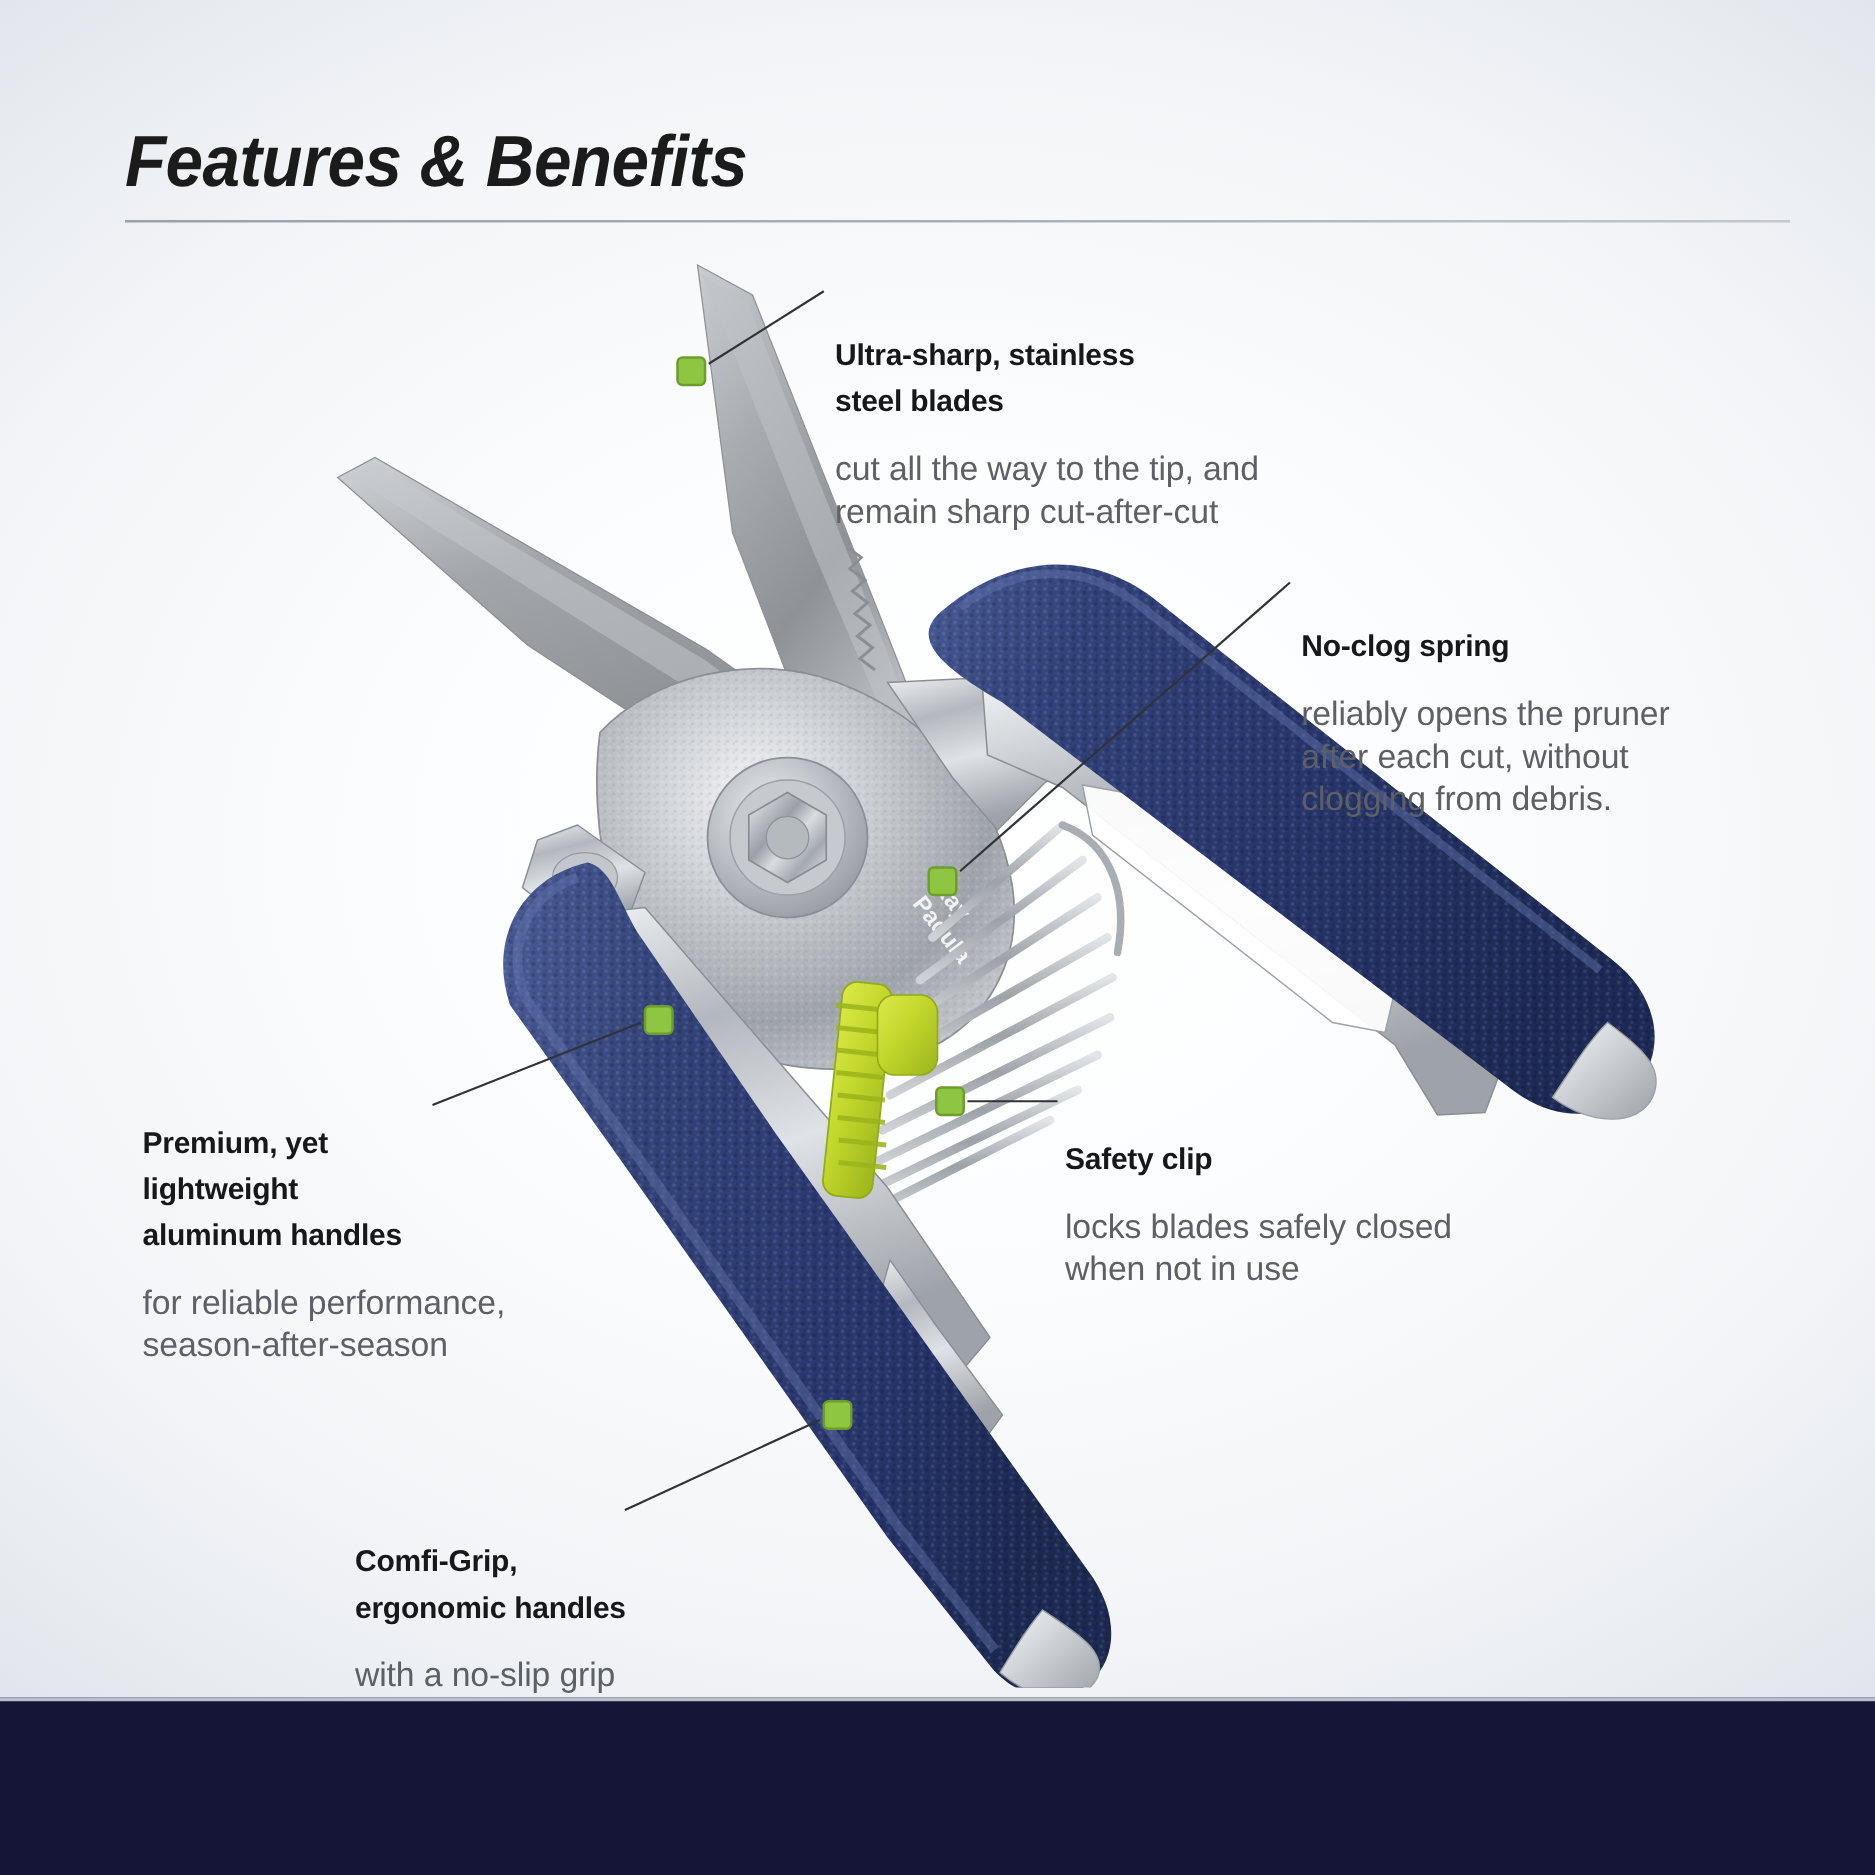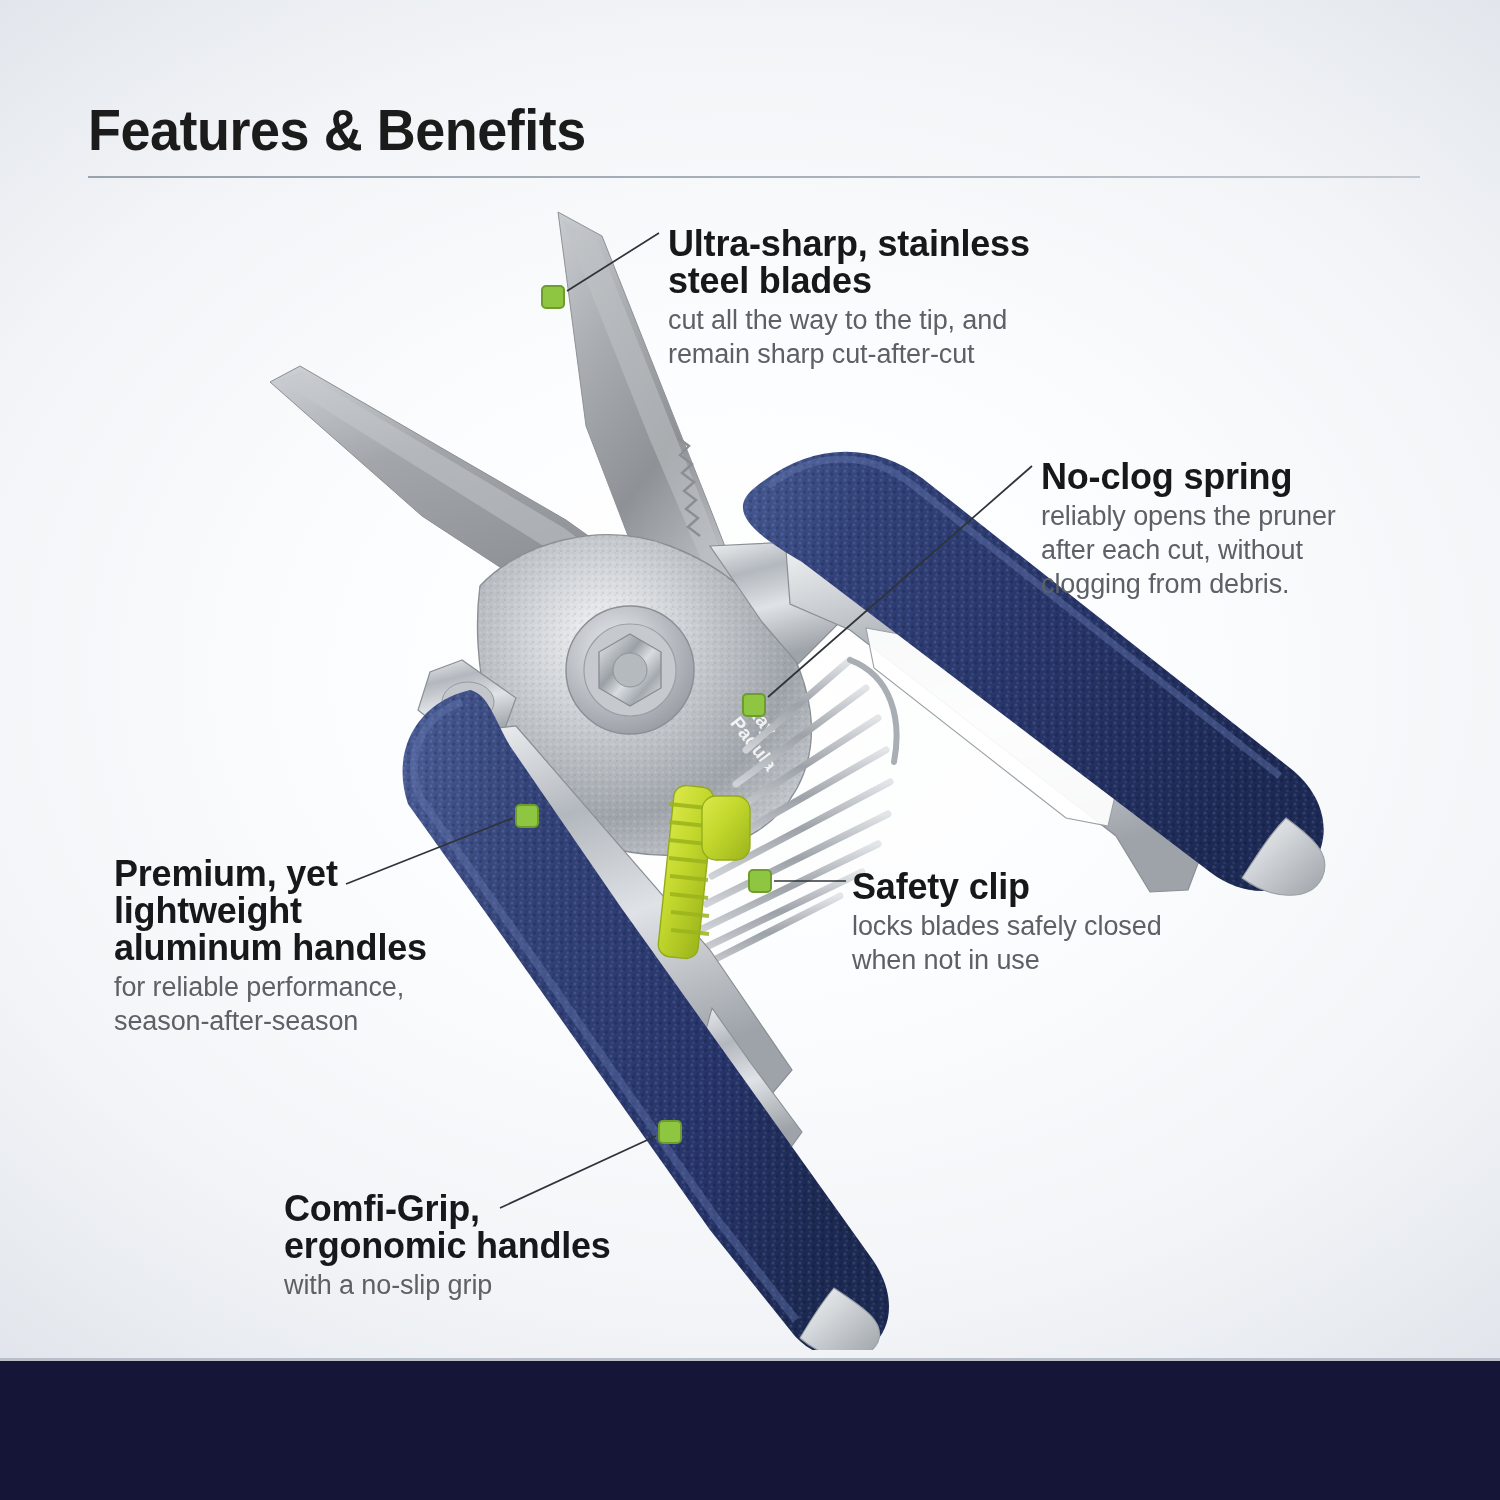--- a/index.html
+++ b/index.html
@@ -13,23 +13,24 @@
     height: 1500px;
     overflow: hidden;
     font-family: "Liberation Sans", sans-serif;
     background:
       radial-gradient(ellipse 90% 70% at 50% 45%, #ffffff 0%, #fcfdfe 30%, #f2f4f7 62%, #e2e6ec 85%, #d6dbe3 100%);
   }
 
   
   #header {
     position: absolute;
-    left: 4px; top: 0;
+    left: 16px; top: 0;
     width: 1392px;
     height: 190px;
+    font-style: italic;
   }
   #page-title {
     position: absolute;
     left: 84px;
     top: 96px;
     font-family: "Liberation Sans", sans-serif;
     font-weight: bold;
     font-size: 58px;
     letter-spacing: -0.5px;
     color: #1b1b1b;
@@ -68,35 +69,36 @@
   }
   #product svg { display: block; width: 100%; height: 100%; }
 
   
   .callout {
     position: absolute;
   }
   .callout .c-head {
     font-family: "Liberation Sans", sans-serif;
     font-weight: bold;
-    font-size: 36px;
+    font-size: 24px;
     line-height: 37px;
     color: #16181a;
     letter-spacing: -0.2px;
     white-space: pre-line;
+    margin-top: 41px;
   }
   .callout .c-body {
     font-family: "Liberation Sans", sans-serif;
     font-weight: normal;
     font-size: 27px;
     line-height: 34px;
     color: #5d6166;
     letter-spacing: -0.1px;
     white-space: pre-line;
-    margin-top: 4px;
+    margin-top: 18px;
   }
 
   #callout-blades   { left: 668px; top: 225px;  width: 400px; }
   #callout-spring   { left: 1041px; top: 458px; width: 330px; }
   #callout-aluminum { left: 114px; top: 855px;  width: 380px; }
   #callout-safety   { left: 852px; top: 868px;  width: 330px; }
   #callout-comfi    { left: 284px; top: 1190px; width: 380px; }
 
   
   .marker {

